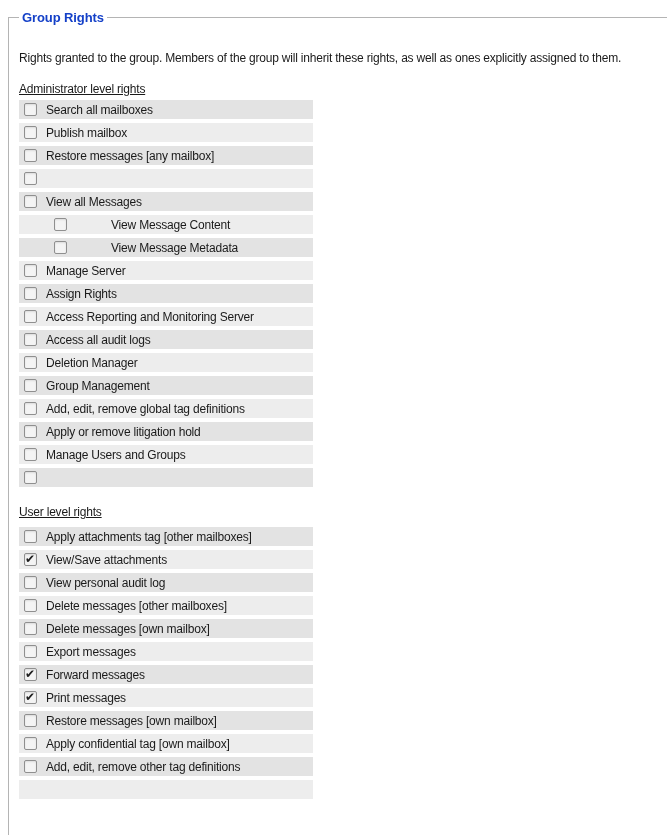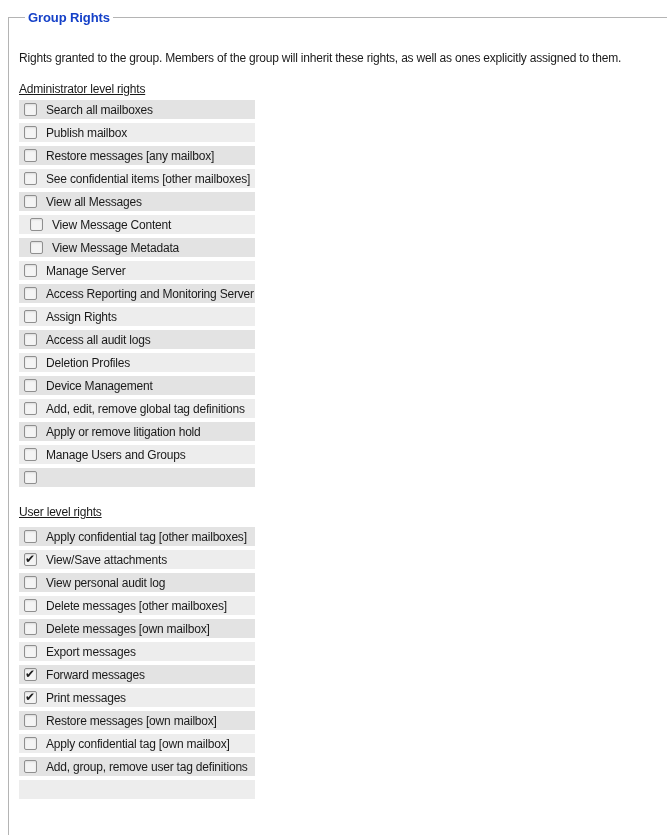--- a/index.html
+++ b/index.html
@@ -24,21 +24,20 @@
     margin: 0;
     padding: 0 0 0 10px;
     border: 1px solid var(--fieldset-border, #b4b4b4);
     background: #ffffff;
   }
   legend.groupbox-legend {
     font-size: 13px;
     font-weight: bold;
     color: var(--legend-blue, #1440c8);
     padding: 0 3px;
-    margin-left: 6px;
     letter-spacing: -0.1px;
   }
   .desc {
     margin: 26px 0 0 0;
     font-size: 12px;
     letter-spacing: -0.2px;
     white-space: nowrap;
   }
   .heading {
     font-size: 12px;
@@ -50,31 +49,32 @@
     margin-top: 18px;
     margin-bottom: 8px;
   }
   .list {
     width: 258px;
   }
   .row {
     display: flex;
     align-items: center;
     box-sizing: border-box;
-    width: 236px;
+    width: 294px;
     height: 19px;
     margin-bottom: 4px;
     background: var(--row-even, #ededed);
     cursor: default;
   }
   .list .row:nth-child(odd) {
     background: var(--row-odd, #e3e3e3);
   }
   .row.indent {
-    padding-left: 6px;
+    padding-left: 30px;
+    gap: 35px;
   }
   .cb {
     flex: none;
     width: 13px;
     height: 13px;
     margin-left: 5px;
     box-sizing: border-box;
     border: 1px solid var(--checkbox-border, #8f8f8f);
     border-radius: 2px;
     background: var(--checkbox-bg, #f4f4f4);
@@ -117,57 +117,56 @@
         <div class="row">
           <span class="cb" role="checkbox" aria-checked="false"></span>
           <span class="lbl">Publish mailbox</span>
         </div>
         <div class="row">
           <span class="cb" role="checkbox" aria-checked="false"></span>
           <span class="lbl">Restore messages [any mailbox]</span>
         </div>
         <div class="row">
           <span class="cb" role="checkbox" aria-checked="false"></span>
-          <span class="lbl">See confidential items [other mailboxes]</span>
         </div>
         <div class="row">
           <span class="cb" role="checkbox" aria-checked="false"></span>
           <span class="lbl">View all Messages</span>
         </div>
         <div class="row indent">
           <span class="cb" role="checkbox" aria-checked="false"></span>
           <span class="lbl">View Message Content</span>
         </div>
         <div class="row indent">
           <span class="cb" role="checkbox" aria-checked="false"></span>
           <span class="lbl">View Message Metadata</span>
         </div>
         <div class="row">
           <span class="cb" role="checkbox" aria-checked="false"></span>
           <span class="lbl">Manage Server</span>
         </div>
         <div class="row">
           <span class="cb" role="checkbox" aria-checked="false"></span>
+          <span class="lbl">Assign Rights</span>
+        </div>
+        <div class="row">
+          <span class="cb" role="checkbox" aria-checked="false"></span>
           <span class="lbl">Access Reporting and Monitoring Server</span>
         </div>
         <div class="row">
           <span class="cb" role="checkbox" aria-checked="false"></span>
-          <span class="lbl">Assign Rights</span>
-        </div>
-        <div class="row">
-          <span class="cb" role="checkbox" aria-checked="false"></span>
           <span class="lbl">Access all audit logs</span>
         </div>
         <div class="row">
           <span class="cb" role="checkbox" aria-checked="false"></span>
-          <span class="lbl">Deletion Profiles</span>
-        </div>
-        <div class="row">
-          <span class="cb" role="checkbox" aria-checked="false"></span>
-          <span class="lbl">Device Management</span>
+          <span class="lbl">Deletion Manager</span>
+        </div>
+        <div class="row">
+          <span class="cb" role="checkbox" aria-checked="false"></span>
+          <span class="lbl">Group Management</span>
         </div>
         <div class="row">
           <span class="cb" role="checkbox" aria-checked="false"></span>
           <span class="lbl">Add, edit, remove global tag definitions</span>
         </div>
         <div class="row">
           <span class="cb" role="checkbox" aria-checked="false"></span>
           <span class="lbl">Apply or remove litigation hold</span>
         </div>
         <div class="row">
@@ -178,21 +177,21 @@
           <span class="cb" role="checkbox" aria-checked="false"></span>
         </div>
       </div>
   </div>
 
   <div class="section section-user">
     <div class="heading">User level rights</div>
     <div class="list">
         <div class="row">
           <span class="cb" role="checkbox" aria-checked="false"></span>
-          <span class="lbl">Apply confidential tag [other mailboxes]</span>
+          <span class="lbl">Apply attachments tag [other mailboxes]</span>
         </div>
         <div class="row">
           <span class="cb checked" role="checkbox" aria-checked="true"></span>
           <span class="lbl">View/Save attachments</span>
         </div>
         <div class="row">
           <span class="cb" role="checkbox" aria-checked="false"></span>
           <span class="lbl">View personal audit log</span>
         </div>
         <div class="row">
@@ -218,18 +217,18 @@
         <div class="row">
           <span class="cb" role="checkbox" aria-checked="false"></span>
           <span class="lbl">Restore messages [own mailbox]</span>
         </div>
         <div class="row">
           <span class="cb" role="checkbox" aria-checked="false"></span>
           <span class="lbl">Apply confidential tag [own mailbox]</span>
         </div>
         <div class="row">
           <span class="cb" role="checkbox" aria-checked="false"></span>
-          <span class="lbl">Add, group, remove user tag definitions</span>
+          <span class="lbl">Add, edit, remove other tag definitions</span>
         </div>
         <div class="row"></div>
       </div>
   </div>
 </fieldset>
 
 </body></html>

